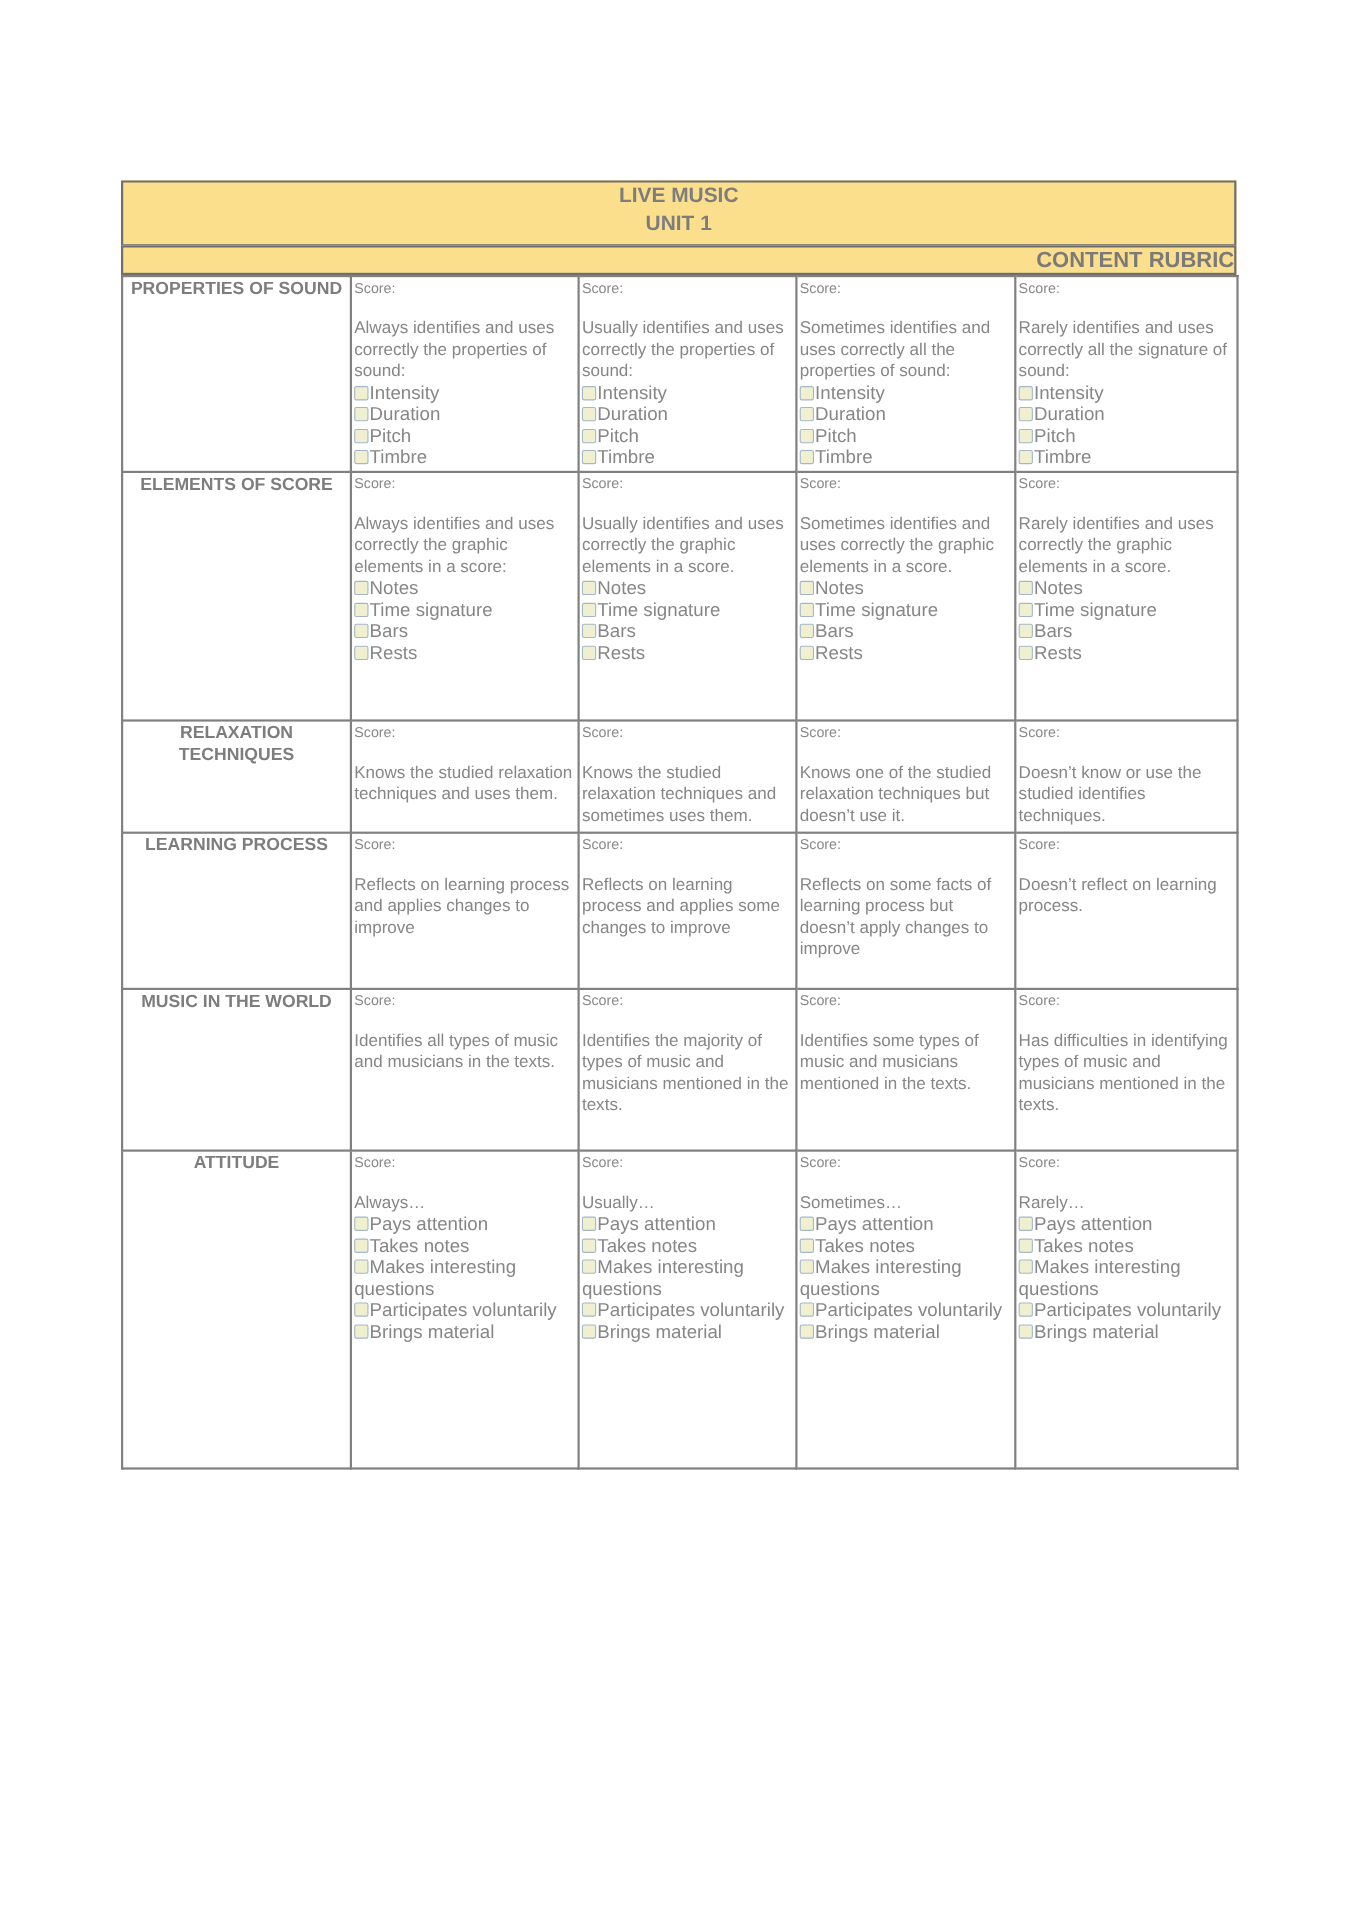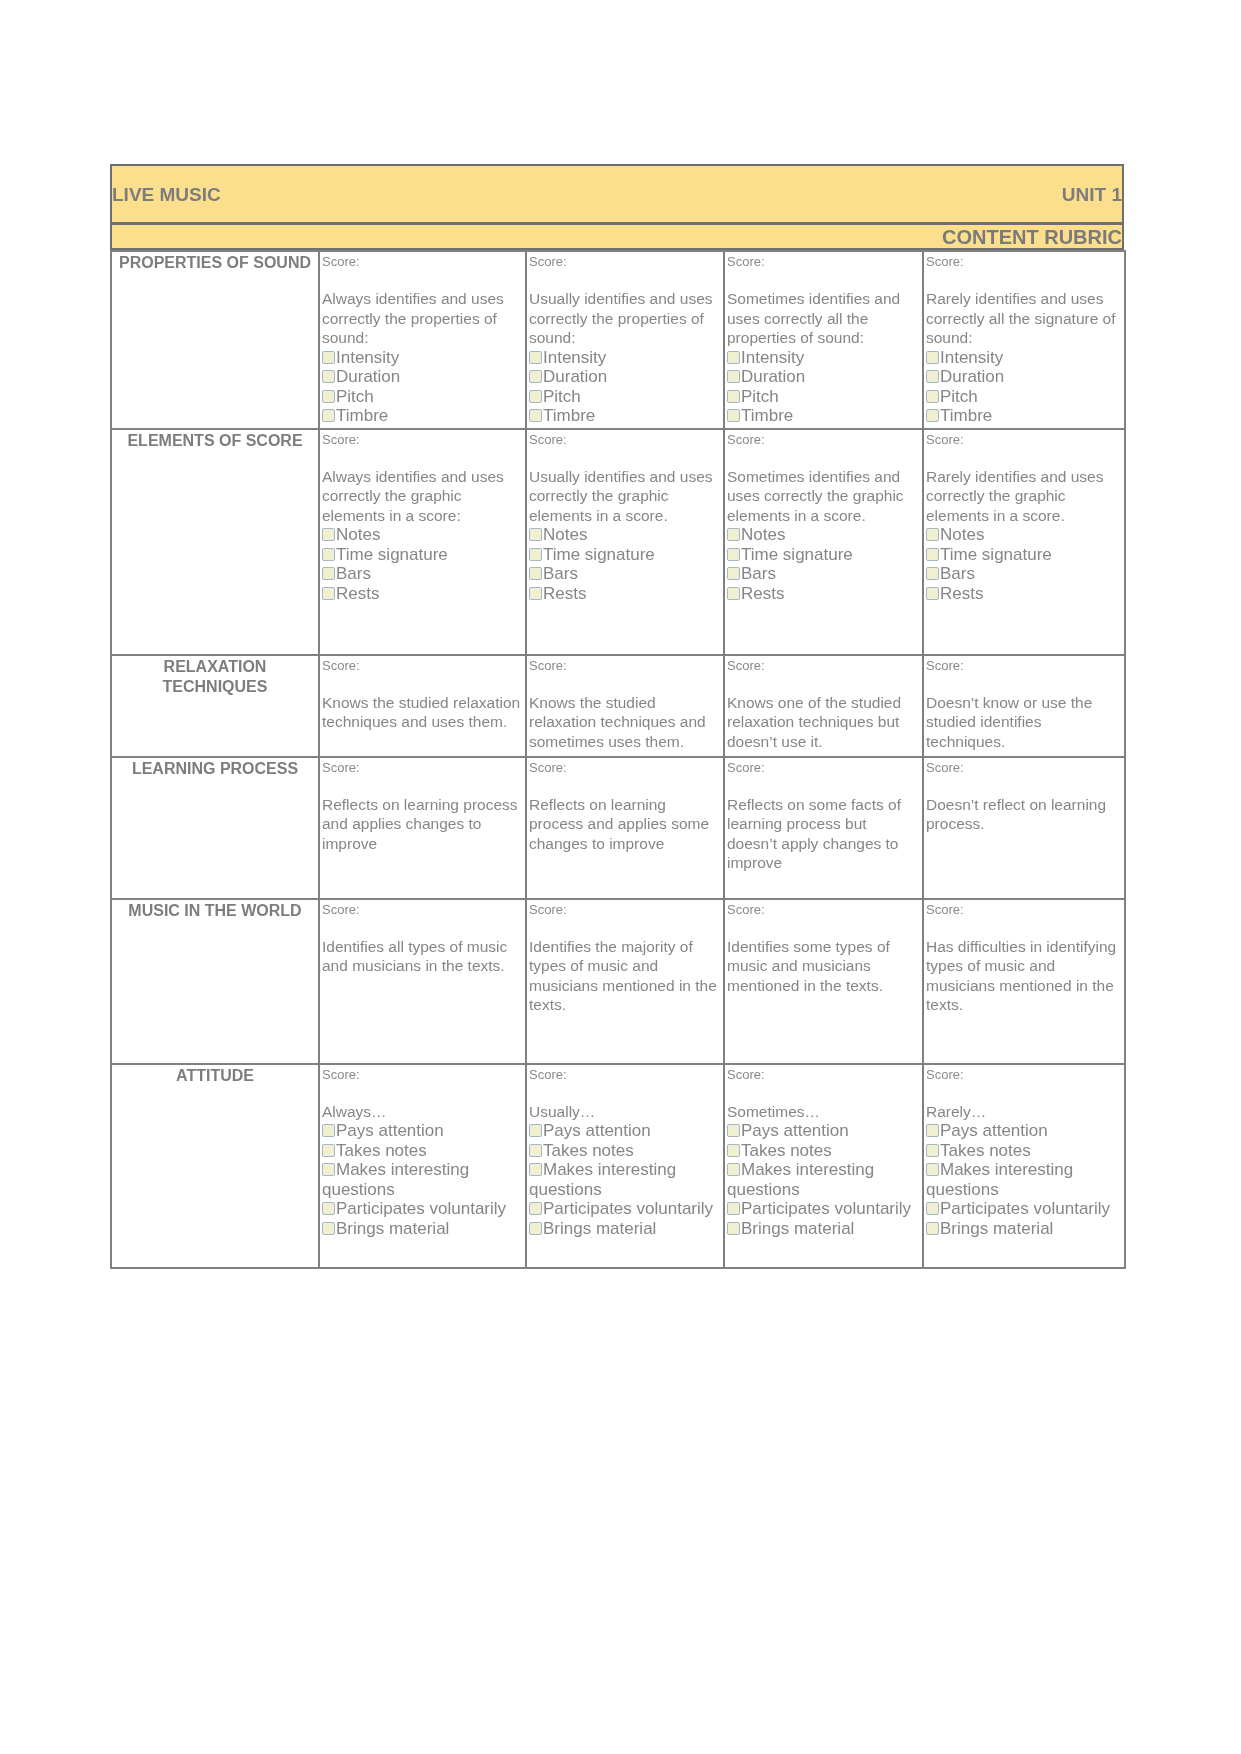--- a/index.html
+++ b/index.html
@@ -22,22 +22,22 @@
     width: 1014px;
   }
   .band {
     background: #fbdf8d;
     border: 2px solid #6f6f6f;
     box-sizing: border-box;
   }
   .title-band {
     height: 59px;
     display: flex;
-    flex-direction: row;
-    justify-content: space-between;
+    flex-direction: column;
+    justify-content: flex-start;
     align-items: center;
     text-align: center;
     font-size: 19px;
     font-weight: bold;
     color: #7d7d7d;
     line-height: 25px;
     border-bottom-width: 1px;
   }
   .section-band {
     border-top-width: 2px;
@@ -223,40 +223,40 @@
             </td>
             <td>
               <div class="score">Score:</div>
               <div class="desc">Reflects on some facts of learning process but doesn’t apply changes to improve</div>
             </td>
             <td>
               <div class="score">Score:</div>
               <div class="desc">Doesn’t reflect on learning process.</div>
             </td>
           </tr>
-          <tr style="height: 165px;">
+          <tr style="height: 147px;">
             <th class="row-label">MUSIC IN THE WORLD</th>
             <td>
               <div class="score">Score:</div>
               <div class="desc">Identifies all types of music and musicians in the texts.</div>
             </td>
             <td>
               <div class="score">Score:</div>
               <div class="desc">Identifies the majority of types of music and musicians mentioned in the texts.</div>
             </td>
             <td>
               <div class="score">Score:</div>
               <div class="desc">Identifies some types of music and musicians mentioned in the texts.</div>
             </td>
             <td>
               <div class="score">Score:</div>
               <div class="desc">Has difficulties in identifying types of music and musicians mentioned in the texts.</div>
             </td>
           </tr>
-          <tr style="height: 204px;">
+          <tr style="height: 289px;">
             <th class="row-label">ATTITUDE</th>
             <td>
               <div class="score">Score:</div>
               <div class="desc">Always…</div>
               <div class="check-item"><span class="checkbox"></span><span>Pays attention</span></div>
               <div class="check-item"><span class="checkbox"></span><span>Takes notes</span></div>
               <div class="check-item"><span class="checkbox"></span><span>Makes interesting questions</span></div>
               <div class="check-item"><span class="checkbox"></span><span>Participates voluntarily</span></div>
               <div class="check-item"><span class="checkbox"></span><span>Brings material</span></div>
             </td>

